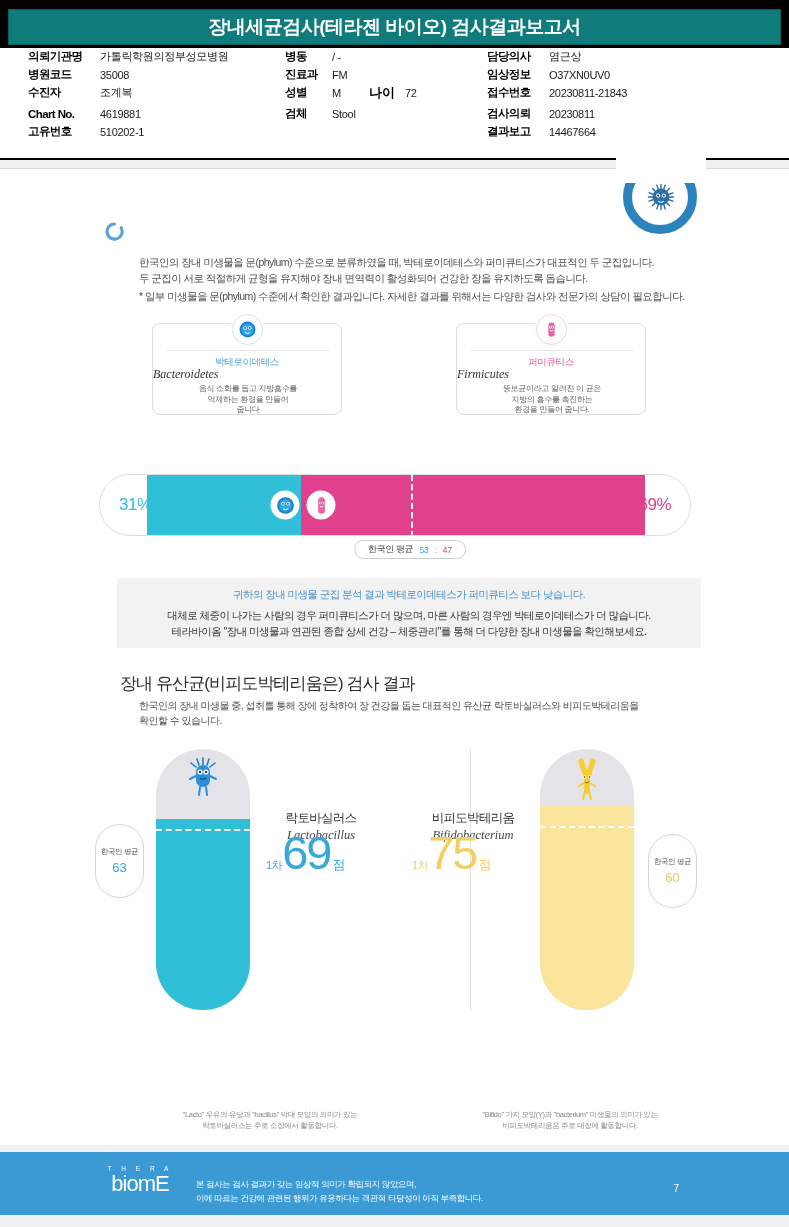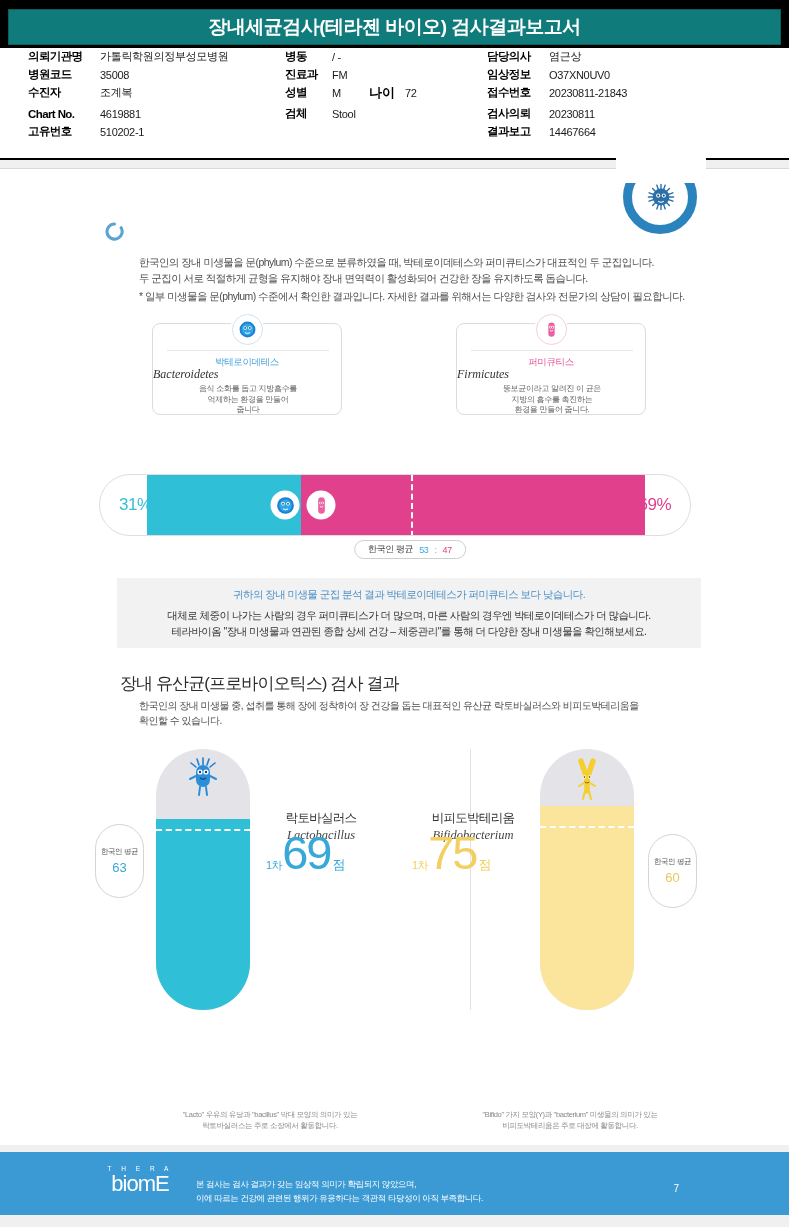--- a/index.html
+++ b/index.html
@@ -477,21 +477,21 @@
         <span class="b">47</span>
       </div>
     </div>
 
     <div class="summary-box">
       <div class="hl">귀하의 장내 미생물 군집 분석 결과 박테로이데테스가 퍼미큐티스 보다 낮습니다.</div>
       <div class="ln">대체로 체중이 나가는 사람의 경우 퍼미큐티스가 더 많으며, 마른 사람의 경우엔 박테로이데테스가 더 많습니다.</div>
       <div class="ln">테라바이옴 "장내 미생물과 연관된 종합 상세 건강 – 체중관리"를 통해 더 다양한 장내 미생물을 확인해보세요.</div>
     </div>
 
-    <div class="sec2-title">장내 유산균(프로바이오틱스) 검사 결과</div>
+    <div class="sec2-title">장내 유산균(비피도박테리움은) 검사 결과</div>
     <div class="sec2-desc">
       <p>한국인의 장내 미생물 중, 섭취를 통해 장에 정착하여 장 건강을 돕는 대표적인 유산균 락토바실러스와 비피도박테리움을</p>
       <p>확인할 수 있습니다.</p>
     </div>
 
     <div class="caps-divider"></div>
 
     <div class="caps-area">
 
       <div class="avg-oval lacto">

